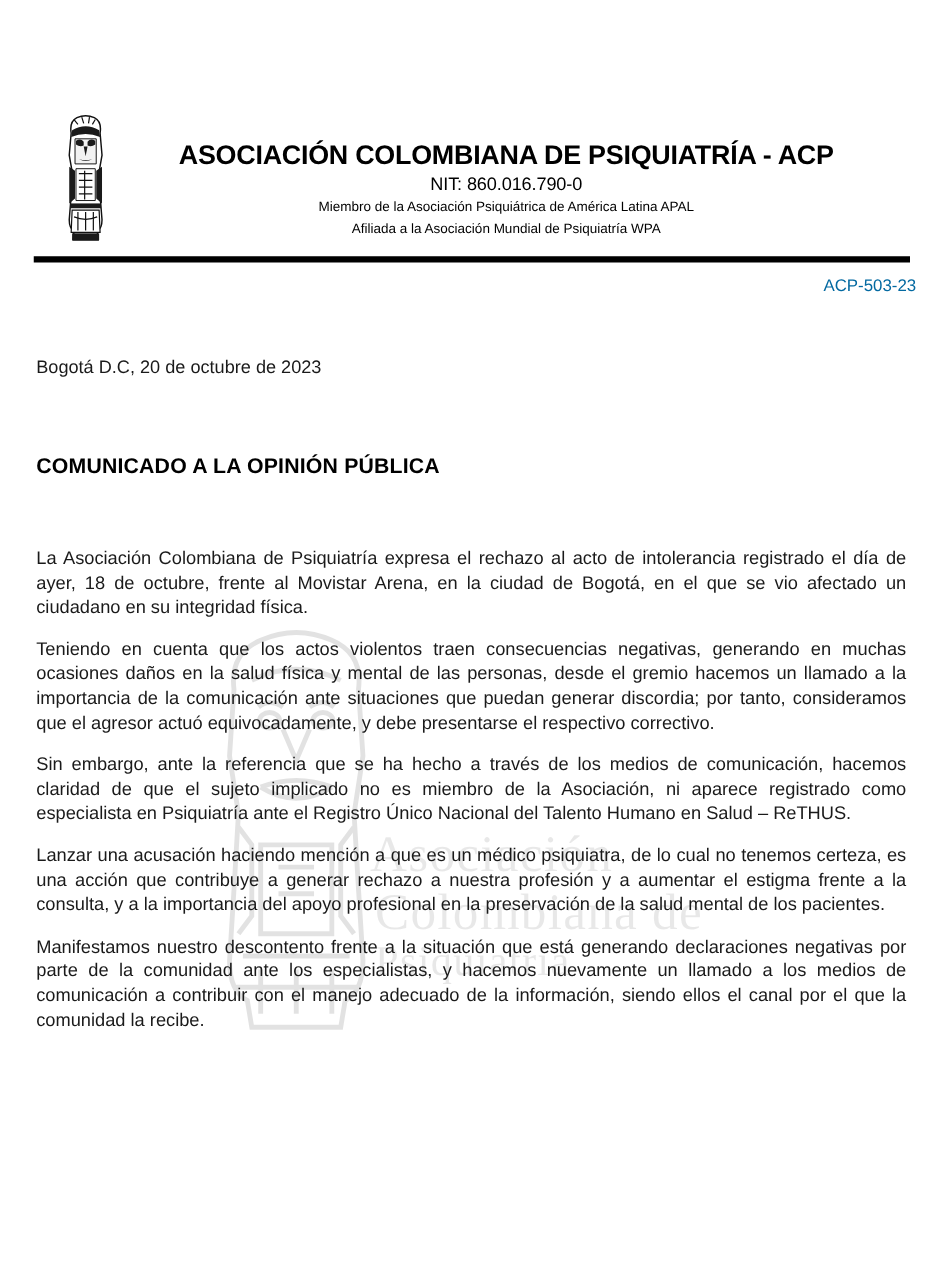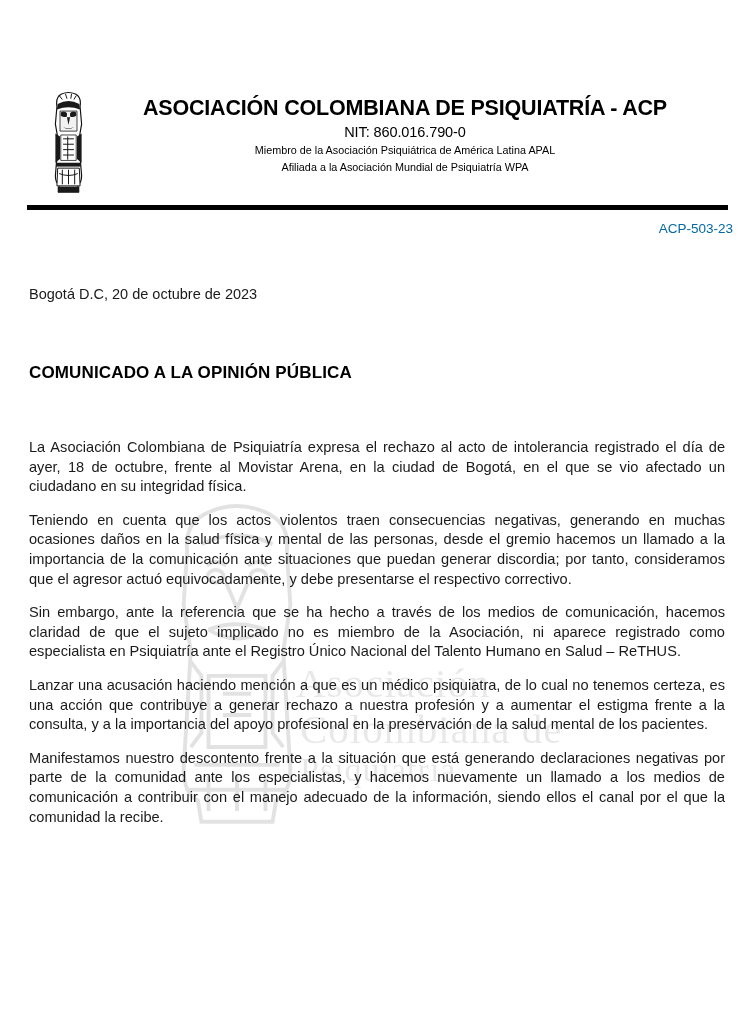--- a/index.html
+++ b/index.html
@@ -63,21 +63,21 @@
   .logo {
     position: absolute;
     left: 49px;
     top: 91px;
     width: 39px;
     height: 108px;
   }
   .header-text {
     position: absolute;
     left: 96px;
-    top: 96px;
+    top: 112px;
     width: 618px;
     text-align: center;
   }
   .org-title {
     font-size: 21.5px;
     font-weight: bold;
     letter-spacing: -0.2px;
     line-height: 1.12;
     color: #000;
     white-space: nowrap;

